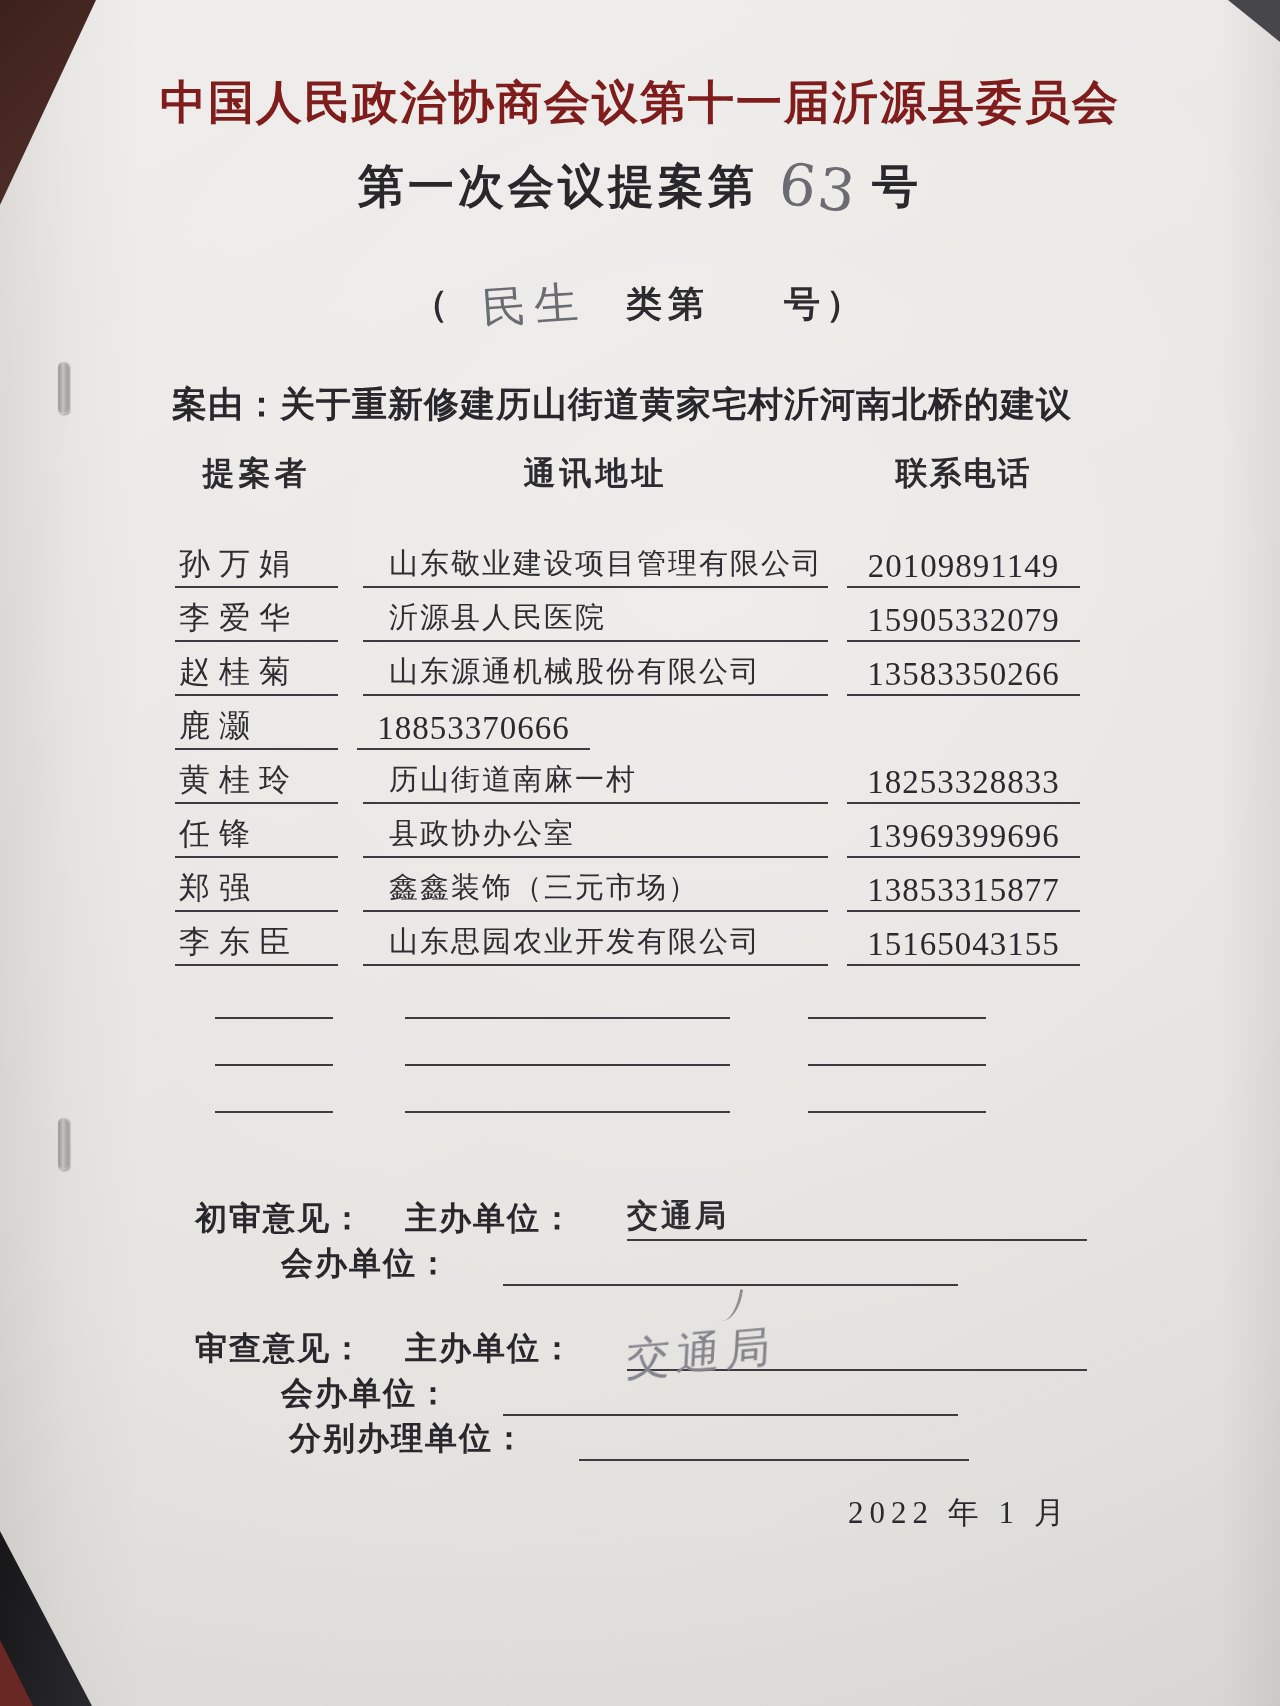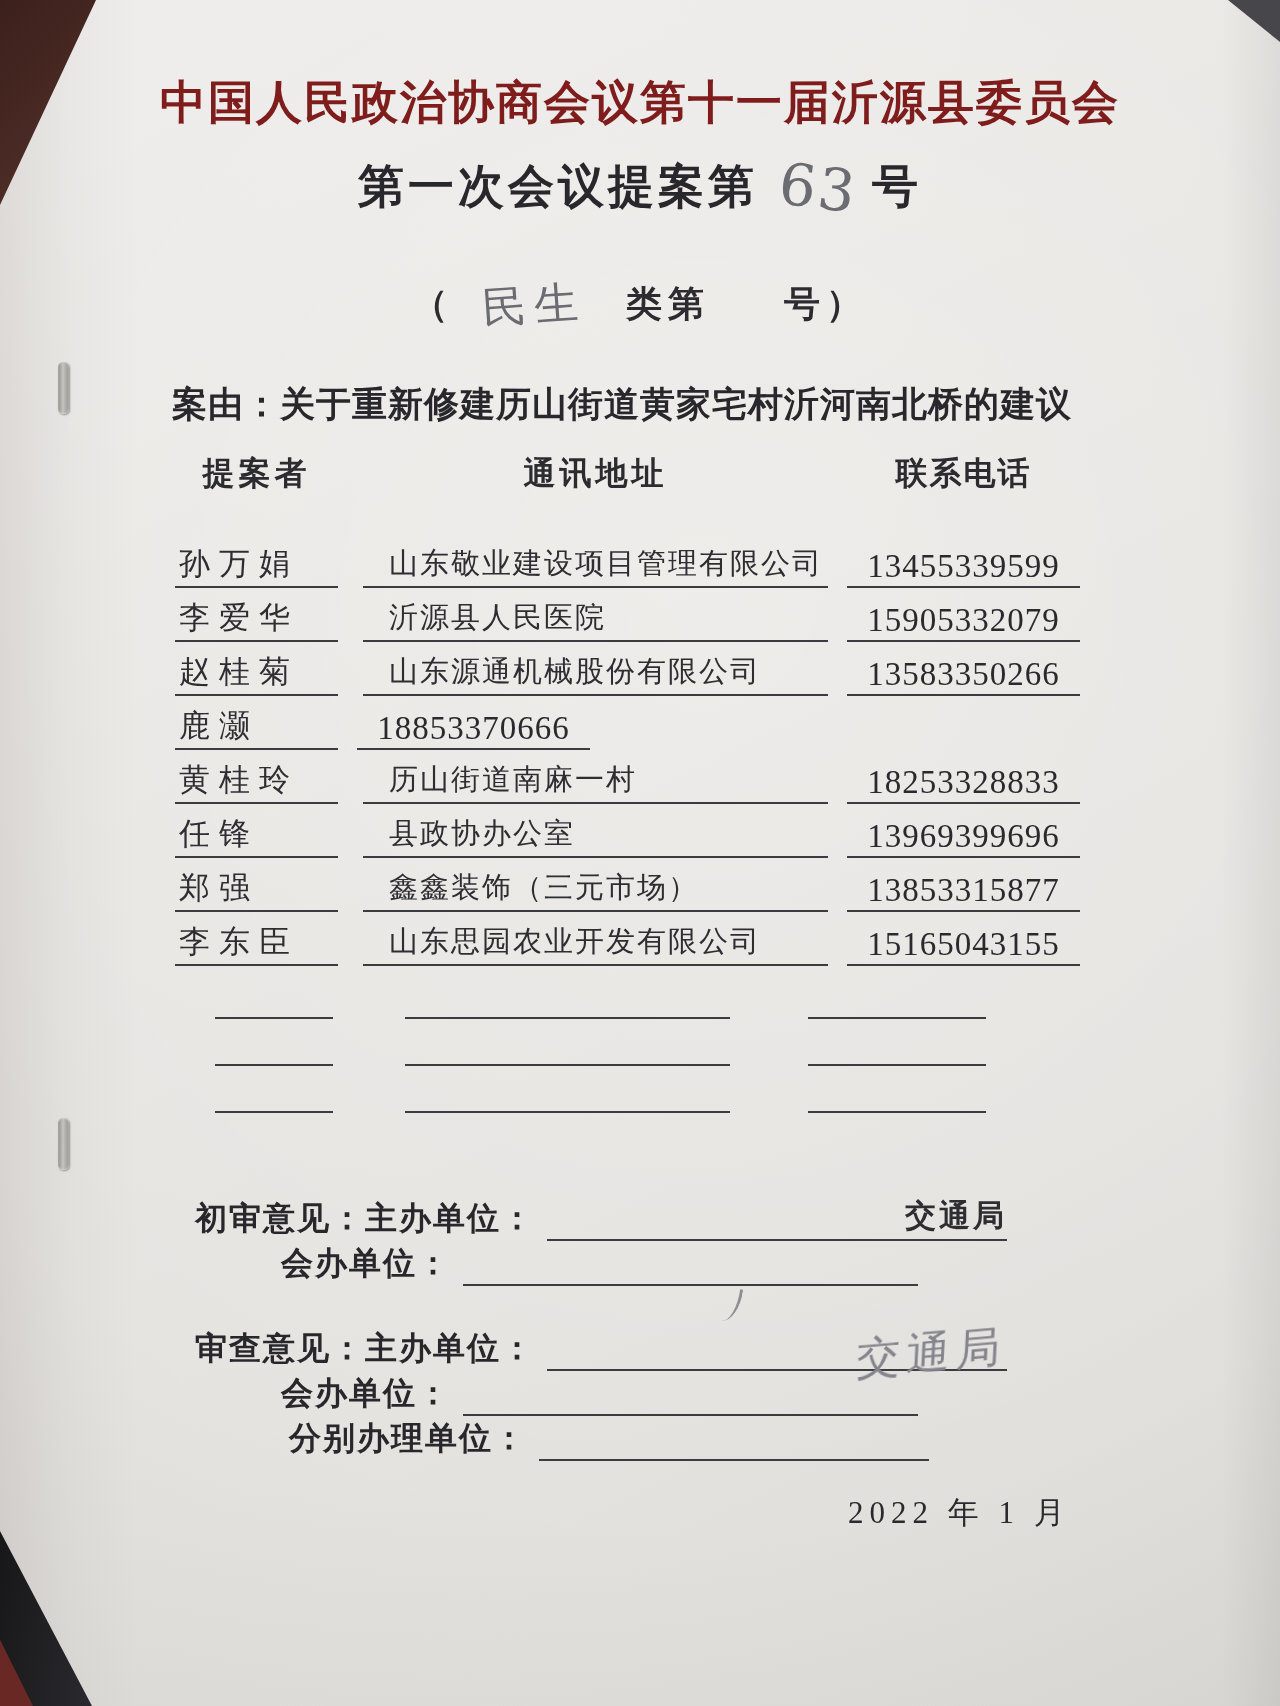--- a/index.html
+++ b/index.html
@@ -66,26 +66,26 @@
   
   .empty-rows{position:absolute;left:175px;top:972px;width:905px;}
   .erow{height:47px;display:flex;align-items:flex-end;}
   .eline{border-bottom:2px solid #3c3c40;height:100%;box-sizing:border-box;}
   .el-name{width:118px;margin-left:40px;}
   .el-addr{width:325px;margin-left:72px;}
   .el-phone{width:178px;margin-left:78px;}
 
   
   .opinion{position:absolute;left:195px;font-size:32px;font-weight:bold;color:#28282c;}
-  .op-row{display:flex;align-items:flex-end;height:45px;}
+  .op-row{display:flex;align-items:flex-end;height:45px;gap:40px;}
   .op-label{letter-spacing:2px;}
   .op-indent{margin-left:86px;}
   .op-indent-sm{margin-left:94px;}
   .op-line{border-bottom:2px solid #3c3c40;height:100%;box-sizing:border-box;
-    display:flex;align-items:flex-end;justify-content:flex-end;
+    display:flex;align-items:flex-end;justify-content:flex-start;
     font-family:"Liberation Serif","DejaVu Serif",serif;font-weight:bold;}
   .op-line-value{font-size:31px;letter-spacing:3px;color:#2e2e32;padding-bottom:2px;}
   .initial-review{top:1196px;}
   .examination{top:1326px;}
   .w460{width:460px;margin-left:12px;}
   .w455{width:455px;margin-left:12px;}
   .w390{width:390px;margin-left:12px;}
   .hand-exam{font-family:"DejaVu Serif","Liberation Serif",serif;font-weight:400;
     color:#84848c;font-size:44px;transform:rotate(-5deg) skewX(-8deg) translateY(14px);
     letter-spacing:6px;filter:blur(.4px);}
@@ -118,21 +118,21 @@
   <div class="ptable">
     <div class="prow thead">
       <div class="col-name">提案者</div>
       <div class="col-addr">通讯地址</div>
       <div class="col-phone">联系电话</div>
     </div>
     <div class="rows" id="rows-container">
   <div class="prow drow">
     <div class="cell cell-name col-name">孙万娟</div>
     <div class="cell cell-addr col-addr">山东敬业建设项目管理有限公司</div>
-    <div class="cell cell-phone col-phone">13455339599</div>
+    <div class="cell cell-phone col-phone">20109891149</div>
   </div>
 
   <div class="prow drow">
     <div class="cell cell-name col-name">李爱华</div>
     <div class="cell cell-addr col-addr">沂源县人民医院</div>
     <div class="cell cell-phone col-phone">15905332079</div>
   </div>
 
   <div class="prow drow">
     <div class="cell cell-name col-name">赵桂菊</div>

